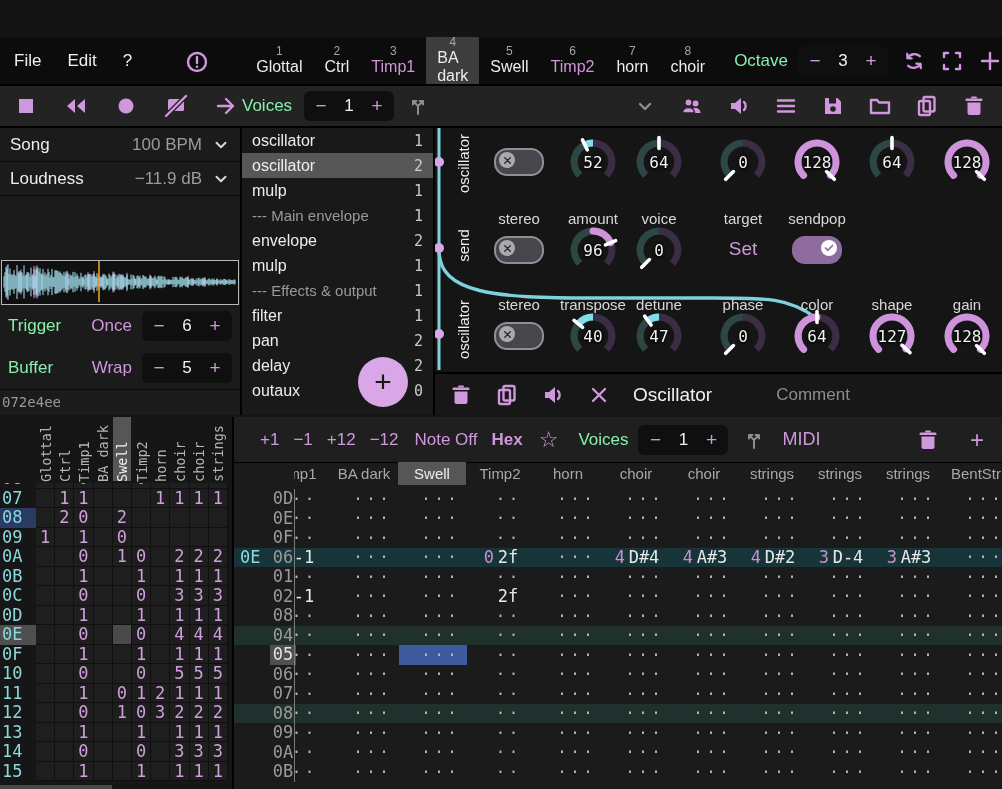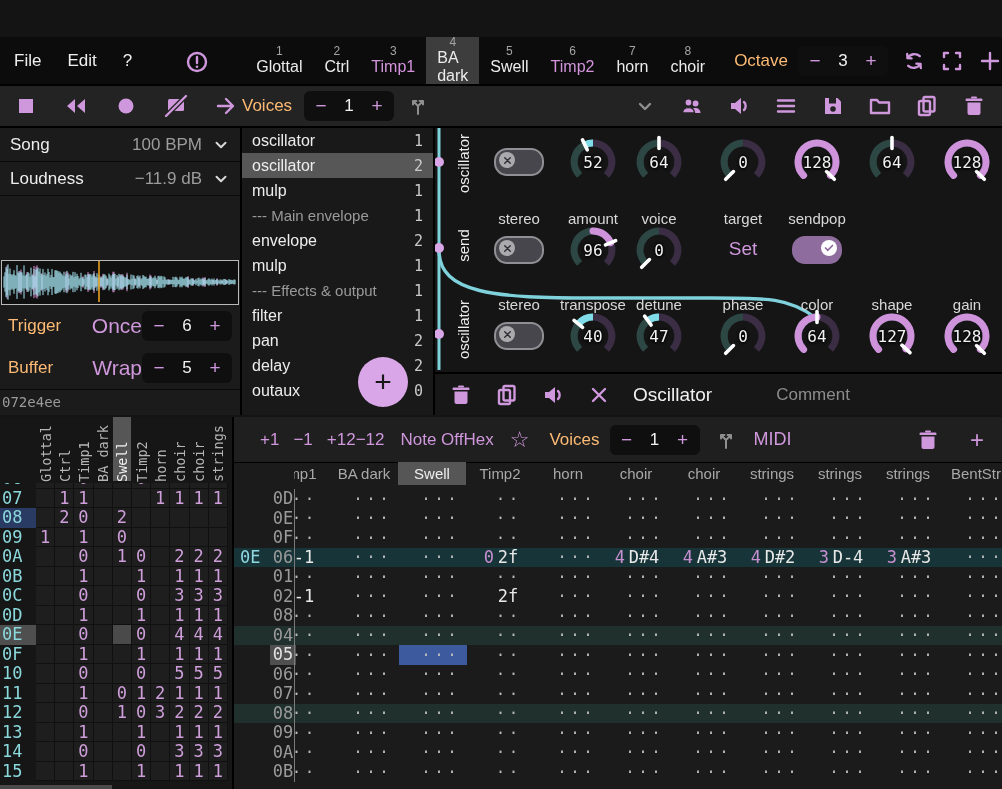--- a/index.html
+++ b/index.html
@@ -20,40 +20,40 @@
   #menus{display:flex;align-items:center;gap:26px;padding-left:14px;width:186px;}
   .menu-item{color:#efefef;font-size:17px;cursor:default;}
   #warnicon{margin-left:2px;}
   #tabs{display:flex;margin-left:36px;}
   .tab{display:flex;flex-direction:column;align-items:center;justify-content:center;height:47px;padding:0 11px;gap:1px;}
   .tab.active{background:#3d3d3d;}
   .tab-num{font-size:12px;color:#a5a5a5;line-height:12px;}
   .tab-name{font-size:16px;color:#ececec;line-height:18px;}
   .tab-name.pink{color:#d394dc;}
   #octave-group{display:flex;align-items:center;margin-left:18px;gap:10px;}
-  .dimlabel{color:#fdba74;font-size:17px;}
+  .dimlabel{color:#86efac;font-size:17px;}
   .stepper{display:flex;align-items:center;background:#0f0f0f;border-radius:6px;height:30px;padding:0 4px;}
   .stepper .sbtn{color:#cf97dc;font-size:19px;width:26px;text-align:center;}
   .stepper .sval{color:#f2f2f2;font-size:17px;width:30px;text-align:center;}
   #hdr-icons{display:flex;align-items:center;gap:14px;margin-left:14px;}
 
   
   #transport{left:0;top:86px;width:1002px;height:40px;background:#232323;display:flex;align-items:center;border-bottom:2px solid #000;}
   #transport-btns{display:flex;align-items:center;gap:26px;padding-left:14px;width:212px;}
   #voices-group{display:flex;align-items:center;gap:12px;margin-left:16px;}
   #vbar-icons{display:flex;align-items:center;gap:23px;margin-left:auto;padding-right:16px;}
 
   
   #leftpanel{left:0;top:128px;width:240px;height:287px;background:#1b1b1b;border-right:2px solid #000;}
   .meter-row{height:33px;display:flex;align-items:center;border-bottom:1px solid #0a0a0a;padding:0 10px;}
   .meter-name{color:#ececec;font-size:17px;}
   .meter-val{margin-left:auto;color:#9c9c9c;font-size:17px;margin-right:10px;}
   #scope{left:1px;top:132px;width:236px;height:43px;background:#101010;border:1px solid #b9b9b9;}
   .numrow{height:42px;display:flex;align-items:center;padding:0 8px;}
-  .numrow .mode{color:#cf97dc;font-size:21px;margin-left:auto;}
+  .numrow .mode{color:#cf97dc;font-size:17px;margin-left:auto;margin-right:10px;}
   #version{color:#9a9a9a;font-size:14px;padding:4px 2px;border-top:1px solid #0a0a0a;}
 
   
   #unitlist{left:242px;top:128px;width:191px;height:287px;background:#191919;border-right:2px solid #000;overflow:hidden;}
   .ulrow{height:25px;display:flex;align-items:center;padding:0 10px;font-size:16px;}
   .ulrow.sel{background:#575757;}
   .ulrow .uname{color:#ededed;}
   .ulrow.hdr .uname{color:#9a9a9a;font-size:15px;}
   .ulrow .ucount{margin-left:auto;color:#c9c9c9;font-family:"DejaVu Sans Mono",monospace;font-size:15px;}
   #fab{left:358px;top:357px;width:50px;height:50px;border-radius:25px;background:#d9a7e8;display:flex;align-items:center;justify-content:center;color:#181818;font-size:30px;line-height:30px;}
@@ -815,23 +815,23 @@
         <div class="mhdr-label" style="left: 187.4px;">strings</div>
       </div>
     <div id="mscroll"></div>
   </div>
 
   <div id="pattern" class="abs">
     <div id="ptoolbar">
         <span class="pbtn" style="margin-left: 26px;">+1</span>
         <span class="pbtn" style="margin-left: 14px;">−1</span>
         <span class="pbtn" style="margin-left: 14px;">+12</span>
-        <span class="pbtn" style="">−12</span>
+        <span class="pbtn" style="margin-left: 14px;">−12</span>
         <span class="pbtn" style="margin-left: 16px;">Note Off</span>
-        <span class="pbtn" style="">Hex</span>
+        <span class="pbtn" style="margin-left: 14px; font-weight: bold;">Hex</span>
         <span style="color: rgb(207, 151, 220); font-size: 22px; margin-left: 16px; line-height: 20px;">☆</span>
         <span class="dimlabel" style="margin-left: 20px;">Voices</span>
         <span class="stepper" style="margin-left: 10px;">
           <span class="sbtn">−</span>
           <span class="sval">1</span>
           <span class="sbtn">+</span>
         </span>
         <span style="margin-left: 14px;">
           <svg width="24" height="24" viewBox="0 0 24 24">
             <path d="M12 20v-8M12 12 7 7M12 12l5-5M7 7v3.4M7 7h3.4M17 7v3.4M17 7h-3.4" stroke="#8f8f8f" stroke-width="2" fill="none" stroke-linecap="round"></path>

